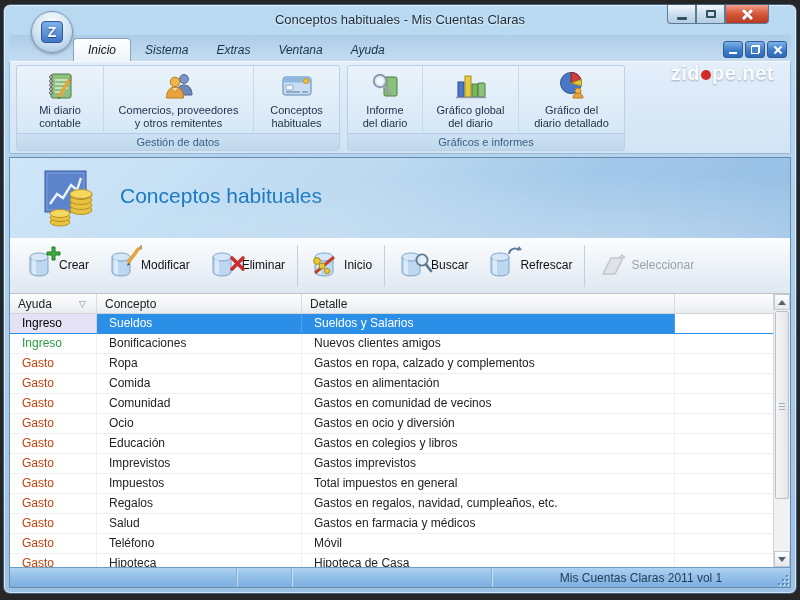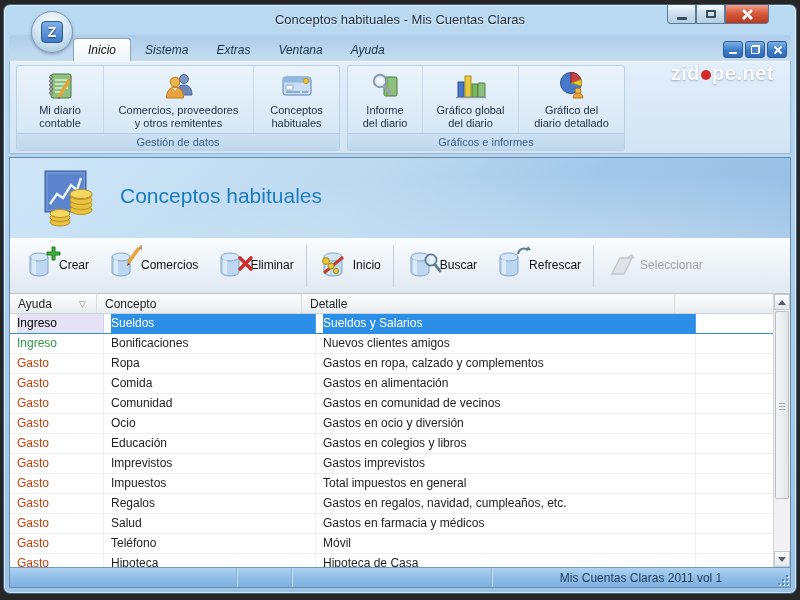--- a/index.html
+++ b/index.html
@@ -104,21 +104,21 @@
   
   .tablewrap { flex:1; min-height:0; display:flex; }
   .tgrid { flex:1; display:flex; flex-direction:column; min-width:0; }
   .thead { height:20px; flex:none; display:flex;
            background:linear-gradient(#fdfdfe,#f2f4f6 60%,#e9ecef); border-bottom:1px solid #cfd4d9;
            font-size:12px; color:#222; }
   .th { display:flex; align-items:center; padding:0 8px; border-right:1px solid #d8dce0; position:relative; }
   .sort-ind { margin-left:auto; font-size:9px; color:#7a8898; padding-right:2px; }
   .tbody { flex:1; overflow:hidden; }
   .trow { height:20px; display:flex; font-size:12px; color:#222; border-bottom:1px solid #efefef; background:#fff; }
-  .cell { padding:2px 0 0; white-space:nowrap; overflow:hidden; border-right:1px solid #f0f0f2;margin-left:7px; }
+  .cell { padding:2px 12px 0; white-space:nowrap; overflow:hidden; border-right:1px solid #f0f0f2; }
   .c-tipo { width:87px; flex:none; }
   .c-conc { width:205px; flex:none; }
   .c-det  { width:373px; flex:none; }
   .c-fill { flex:1; border-right:none; }
   .ingreso .c-tipo { color:#2f9944; }
   .gasto .c-tipo { color:#c2410c; }
   .trow.selected .c-conc, .trow.selected .c-det { background:#2b8fe8; color:#fff; border-right-color:#4da0ee; }
   .trow.selected .c-tipo { background:#e6e2f5; color:#000; border-right-color:#d6d2e8; }
   .trow.selected { border-bottom-color:#2b8fe8; }
 
@@ -342,21 +342,21 @@
           <span class="tic">
             <svg width="24" height="28" style="position:absolute;left:2px;top:2px">
                 <use href="#cyl"></use>
               </svg>
             <svg class="badge" style="right:-3px;top:-4px" width="20" height="22" viewBox="0 0 20 22">
               <path d="M4 18 L15 3" stroke="#e8a33d" stroke-width="3.6"></path>
               <path d="M15 3 l2.4-3 0.2 4.4 z" fill="#caa06a" stroke="#8a6a3a" stroke-width="0.5"></path>
               <path d="M3 21 l1-3 2 1.3 z" fill="#444"></path>
             </svg>
           </span>
-          <span class="tlabel">Comercios</span>
+          <span class="tlabel">Modificar</span>
         </div>
         <div class="tbtn">
           <span class="tic">
             <svg width="24" height="28" style="position:absolute;left:2px;top:2px">
                 <use href="#cyl"></use>
               </svg>
             <svg class="badge" style="right:-4px;top:6px" width="17" height="17" viewBox="0 0 17 17">
               <path d="M3 3 L14 14 M14 3 L3 14" stroke="#c83030" stroke-width="3.6" stroke-linecap="round"></path>
             </svg>
           </span>

